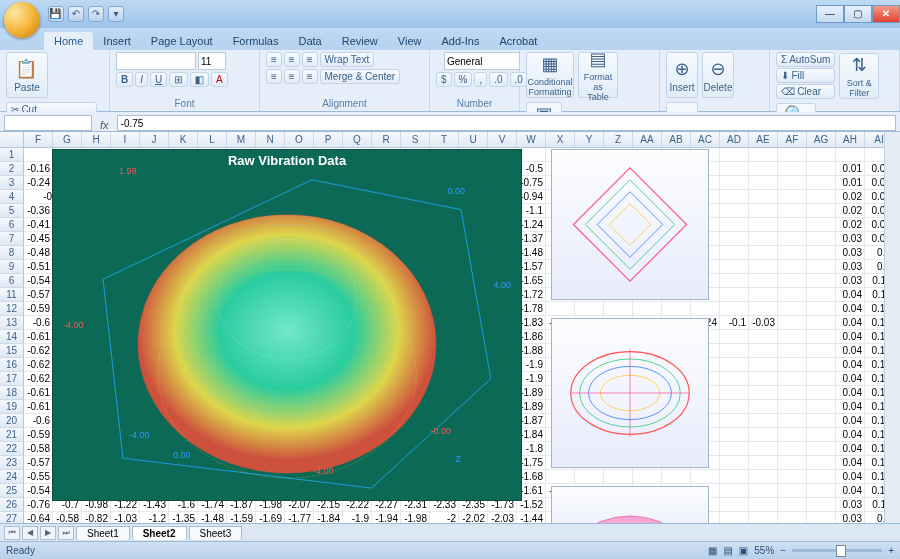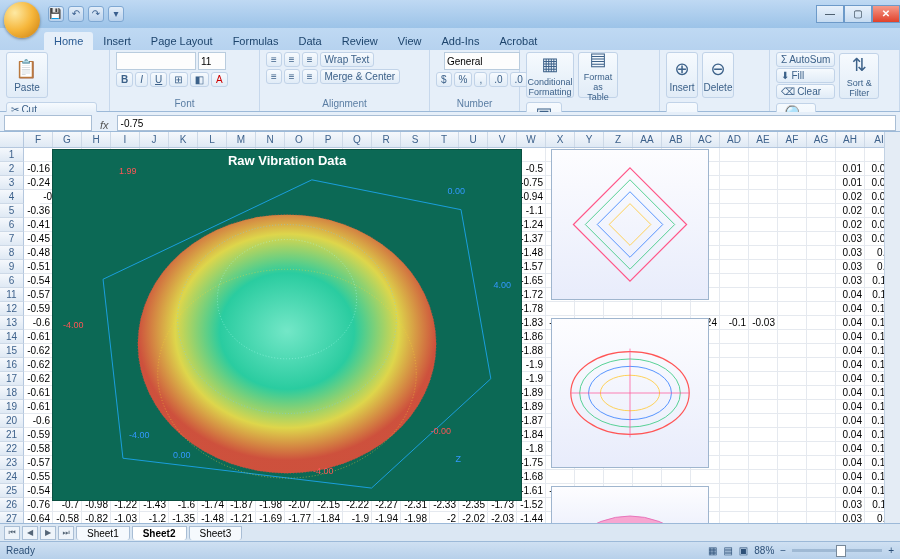--- a/index.html
+++ b/index.html
@@ -462,21 +462,21 @@
       <div class="cell" style="left: 377px; top: 350px;">-2.31</div>
       <div class="cell" style="left: 406px; top: 350px;">-2.33</div>
       <div class="cell" style="left: 435px; top: 350px;">-2.35</div>
       <div class="cell" style="left: 464px; top: 350px;">-1.73</div>
       <div class="cell" style="left: 29px; top: 364px;">-0.58</div>
       <div class="cell" style="left: 58px; top: 364px;">-0.82</div>
       <div class="cell" style="left: 87px; top: 364px;">-1.03</div>
       <div class="cell" style="left: 116px; top: 364px;">-1.2</div>
       <div class="cell" style="left: 145px; top: 364px;">-1.35</div>
       <div class="cell" style="left: 174px; top: 364px;">-1.48</div>
-      <div class="cell" style="left: 203px; top: 364px;">-1.21</div>
+      <div class="cell" style="left: 203px; top: 364px;">-1.59</div>
       <div class="cell" style="left: 232px; top: 364px;">-1.69</div>
       <div class="cell" style="left: 261px; top: 364px;">-1.77</div>
       <div class="cell" style="left: 290px; top: 364px;">-1.84</div>
       <div class="cell" style="left: 319px; top: 364px;">-1.9</div>
       <div class="cell" style="left: 348px; top: 364px;">-1.94</div>
       <div class="cell" style="left: 377px; top: 364px;">-1.98</div>
       <div class="cell" style="left: 406px; top: 364px;">-2</div>
       <div class="cell" style="left: 435px; top: 364px;">-2.02</div>
       <div class="cell" style="left: 464px; top: 364px;">-2.03</div>
       <div class="cell" style="left: 493px; top: 364px;">-1.44</div>
@@ -1215,18 +1215,18 @@
   <div class="stab active">Sheet2</div>
   <div class="stab">Sheet3</div>
 </div>
 
 <div class="status">
   <span>Ready</span>
   <div class="right">
     <span>▦</span>
     <span>▤</span>
     <span>▣</span>
-    <span>88%</span>
+    <span>55%</span>
     <span>−</span>
     <div class="zslider"></div>
     <span>+</span>
   </div>
 </div>
 
 </body></html>

